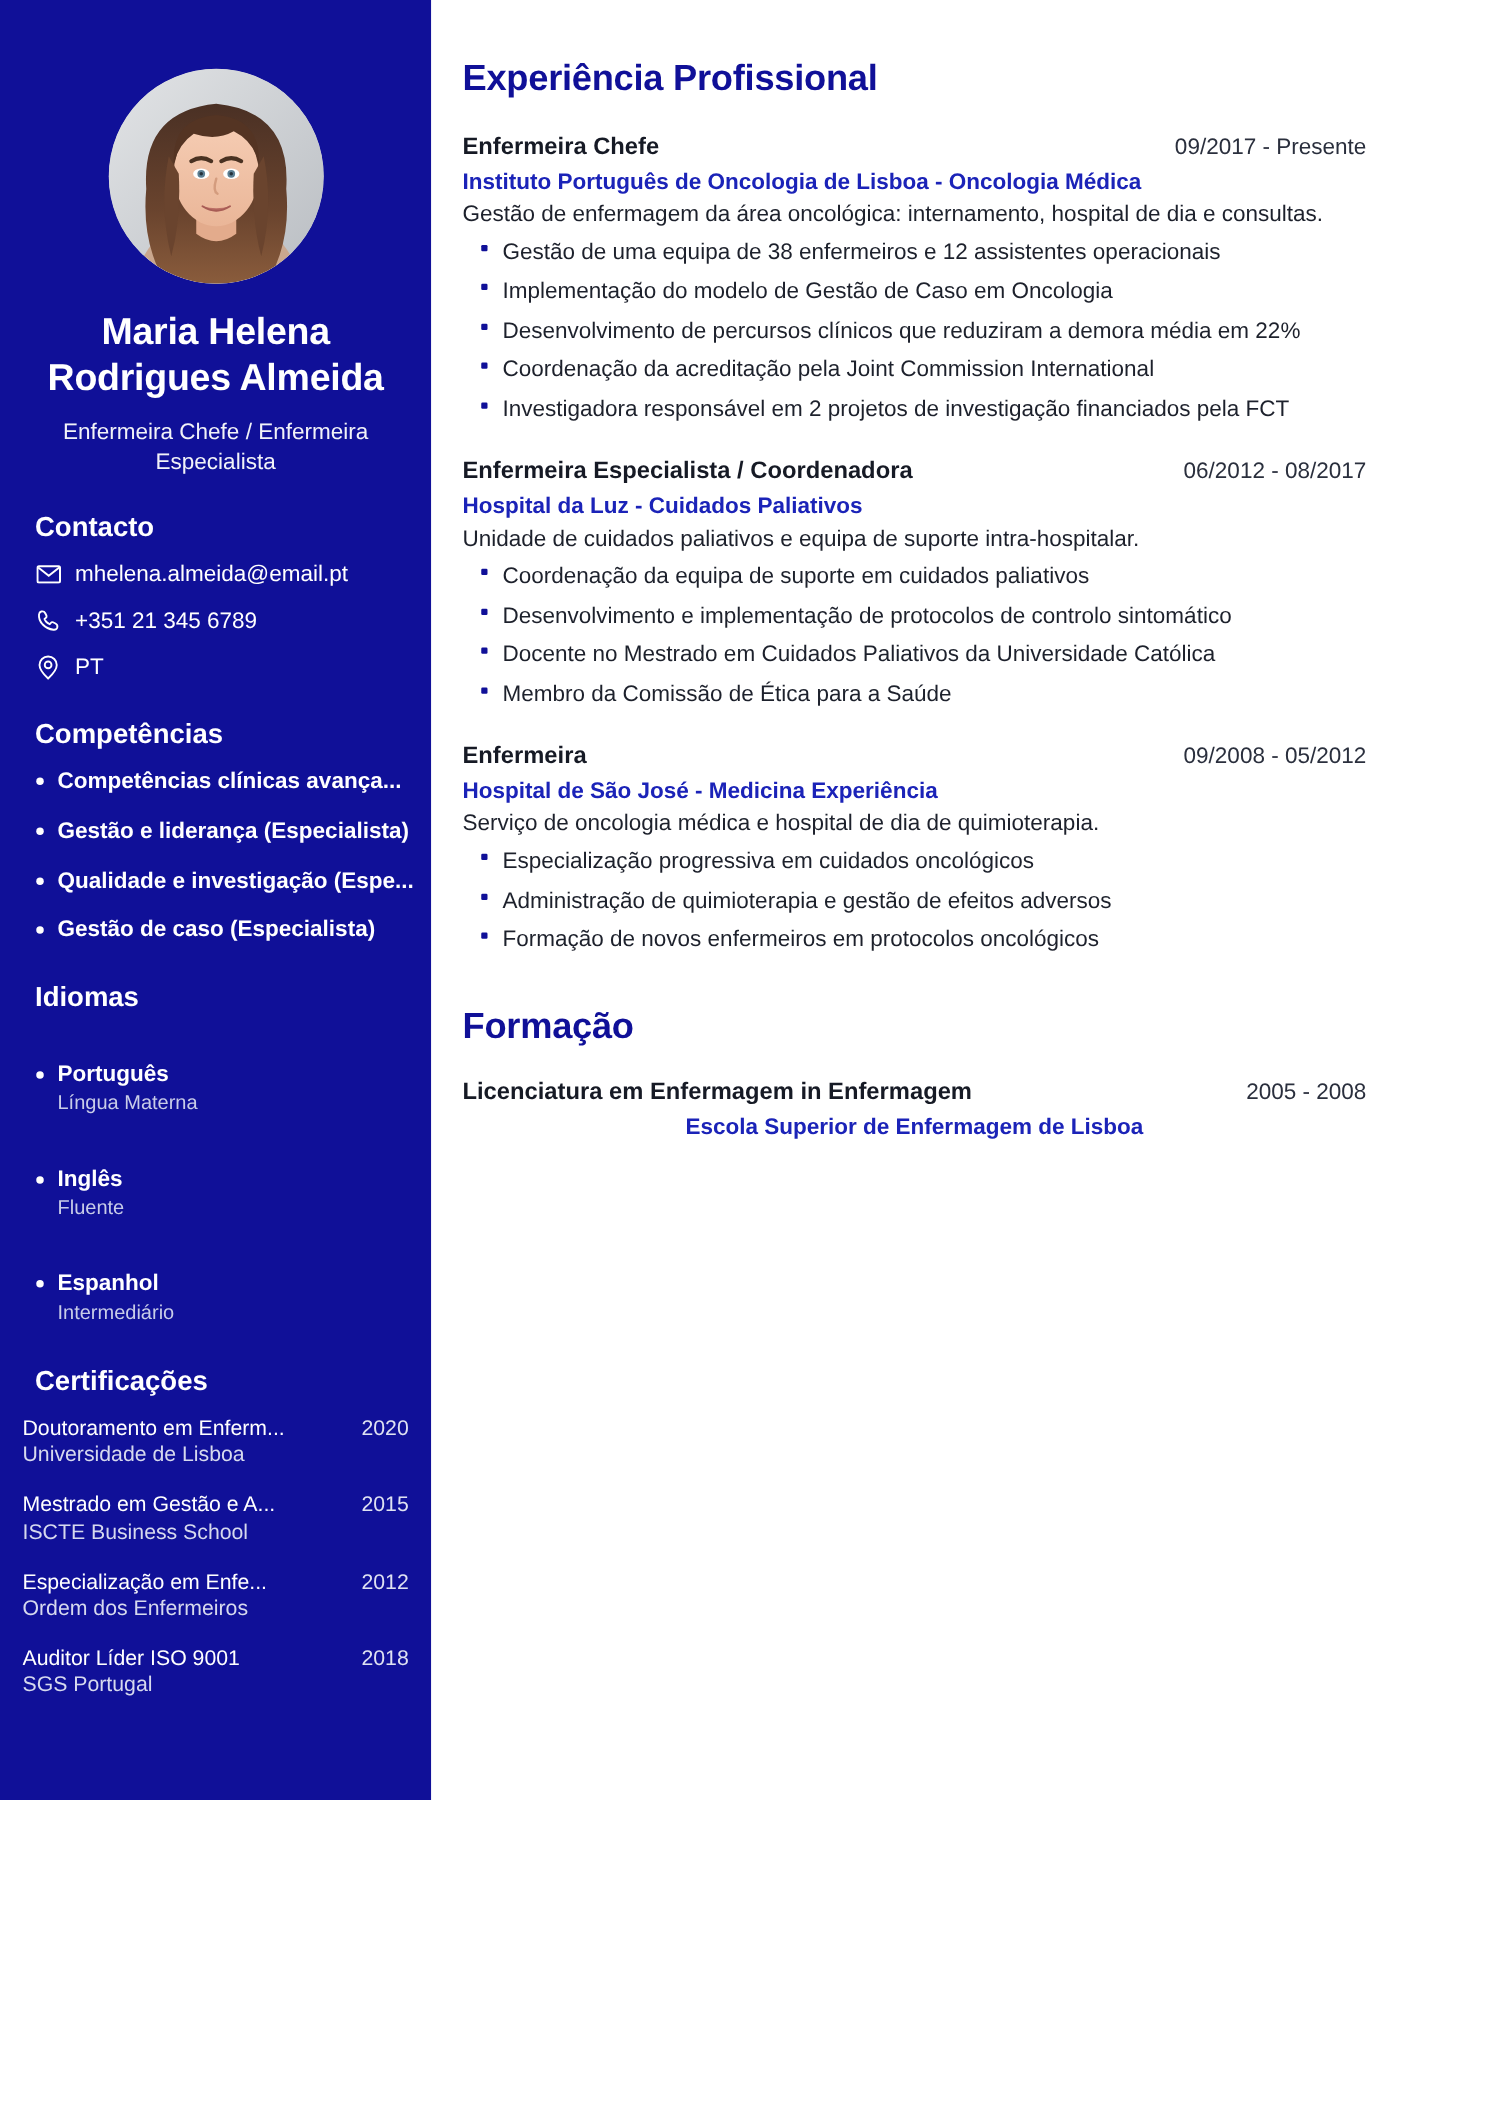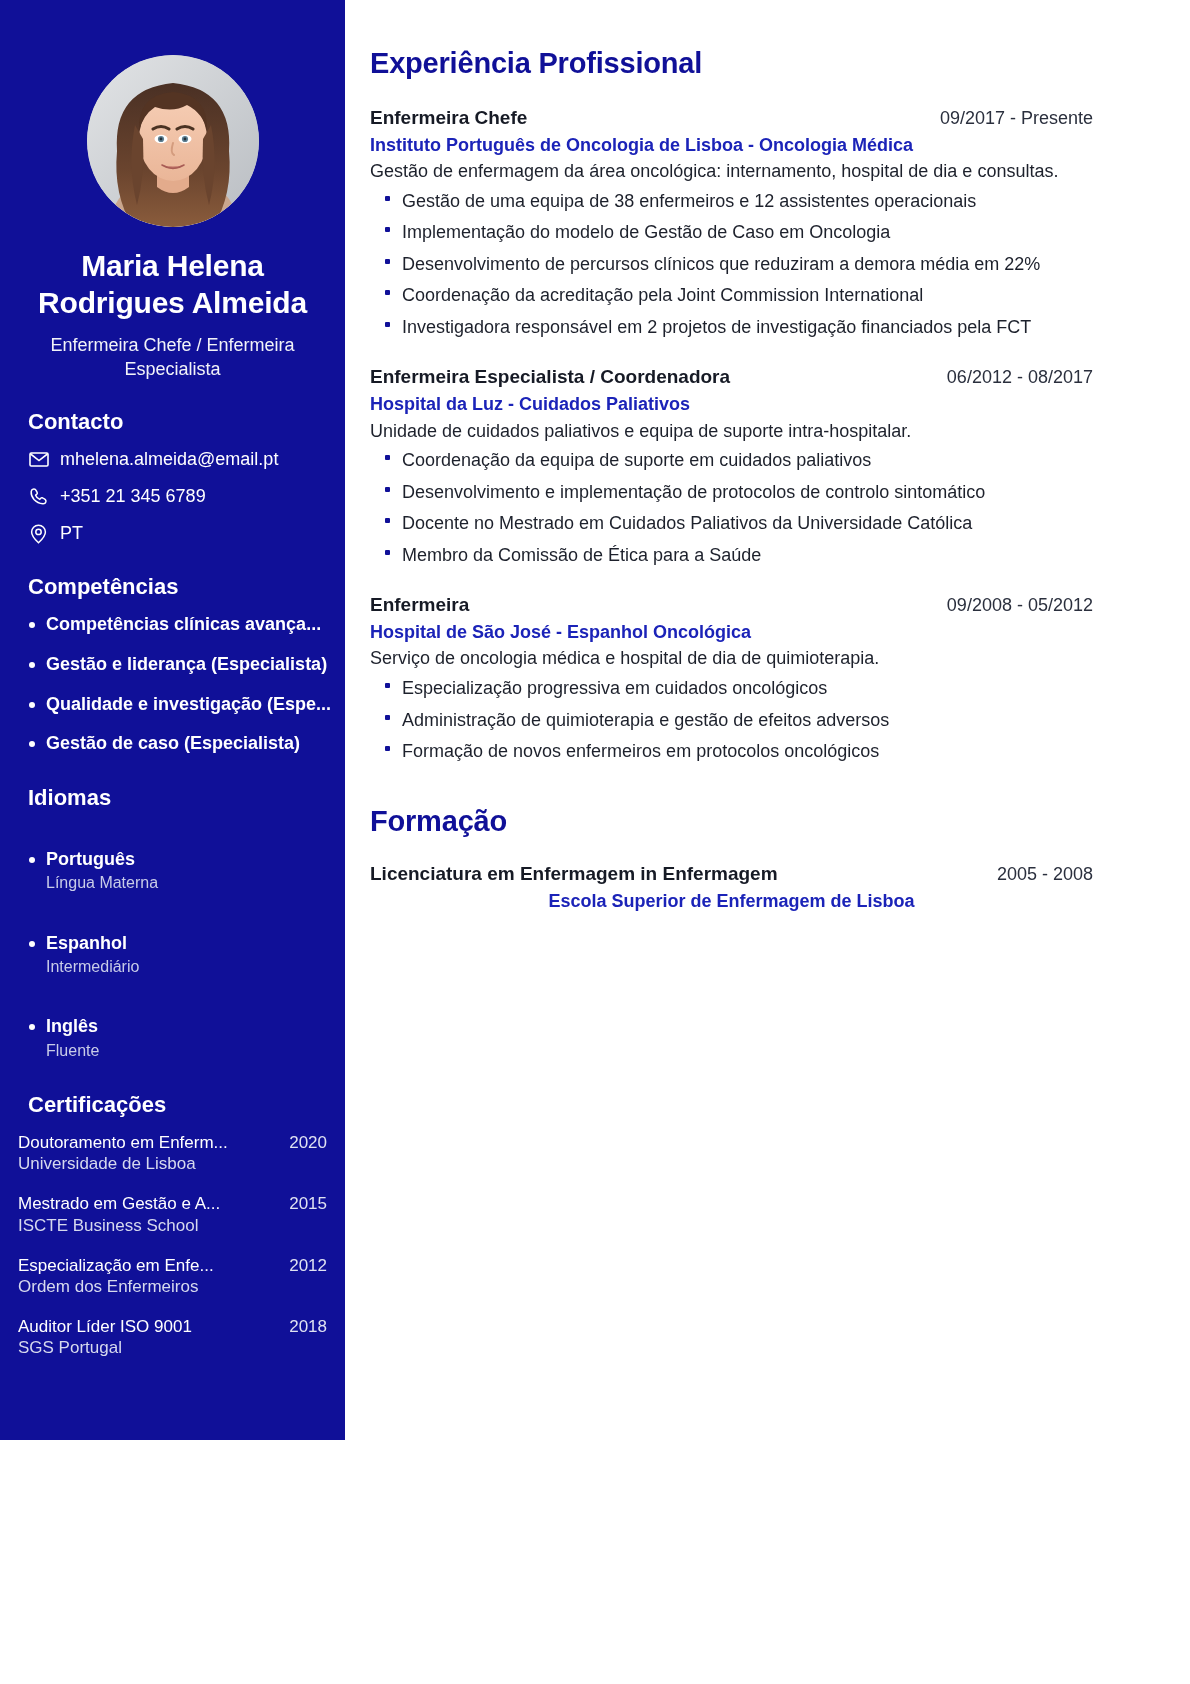--- a/index.html
+++ b/index.html
@@ -384,27 +384,27 @@
 
       <div class="side-h tight">Idiomas</div>
       <ul class="lang-list">
         <li>
           <span class="dot"></span>
           <div class="lang-name">Português</div>
           <div class="lang-level">Língua Materna</div>
         </li>
         <li>
           <span class="dot"></span>
+          <div class="lang-name">Inglês</div>
+          <div class="lang-level">Fluente</div>
+        </li>
+        <li>
+          <span class="dot"></span>
           <div class="lang-name">Espanhol</div>
           <div class="lang-level">Intermediário</div>
-        </li>
-        <li>
-          <span class="dot"></span>
-          <div class="lang-name">Inglês</div>
-          <div class="lang-level">Fluente</div>
         </li>
       </ul>
 
       <div class="side-h tight">Certificações</div>
       <ul class="cert-list">
         <li class="cert-item">
           <div class="cert-top">
             <span class="cert-name">Doutoramento em Enferm...</span>
             <span class="cert-year">2020</span>
           </div>
@@ -469,21 +469,21 @@
         <li><span class="sq"></span><span>Docente no Mestrado em Cuidados Paliativos da Universidade Católica</span></li>
         <li><span class="sq"></span><span>Membro da Comissão de Ética para a Saúde</span></li>
       </ul>
     </section>
 
     <section class="job">
       <div class="job-head">
         <div class="job-title">Enfermeira</div>
         <div class="job-dates">09/2008 - 05/2012</div>
       </div>
-      <div class="job-org">Hospital de São José - Espanhol Oncológica</div>
+      <div class="job-org">Hospital de São José - Medicina Experiência</div>
       <div class="job-desc">Serviço de oncologia médica e hospital de dia de quimioterapia.</div>
       <ul class="bullets">
         <li><span class="sq"></span><span>Especialização progressiva em cuidados oncológicos</span></li>
         <li><span class="sq"></span><span>Administração de quimioterapia e gestão de efeitos adversos</span></li>
         <li><span class="sq"></span><span>Formação de novos enfermeiros em protocolos oncológicos</span></li>
       </ul>
     </section>
 
     <h1 class="sec-h second">Formação</h1>
 

